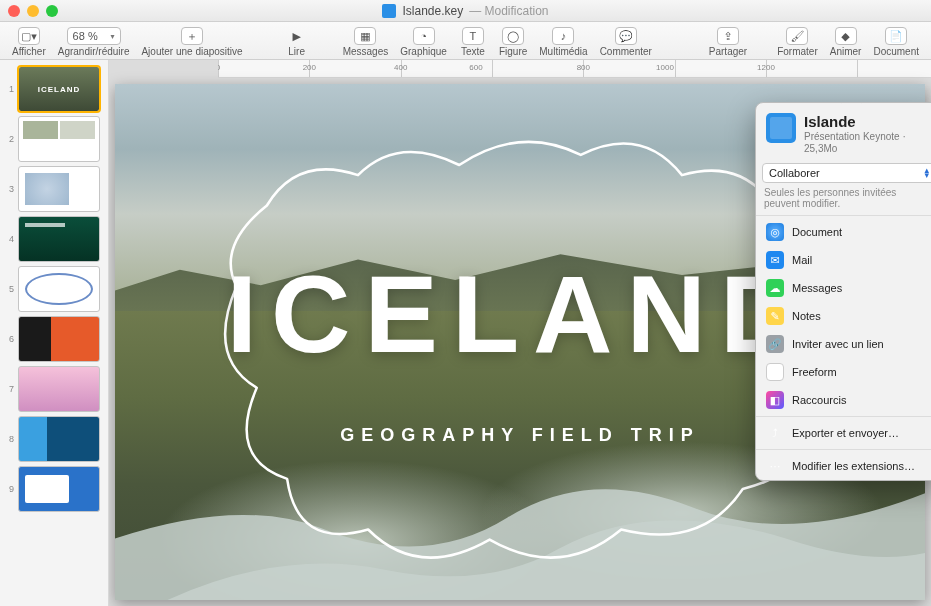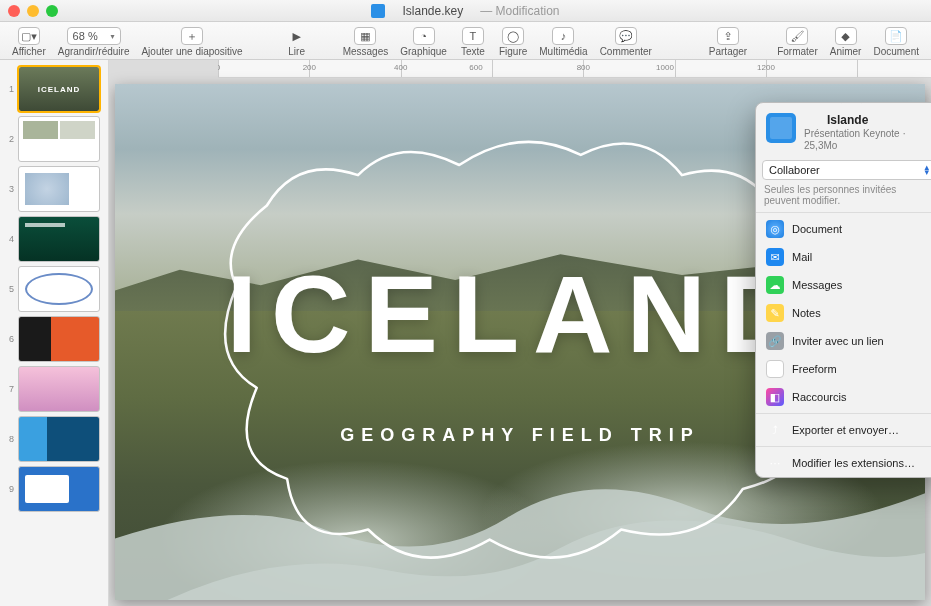--- a/index.html
+++ b/index.html
@@ -2,21 +2,21 @@
 <html><head>
 <meta charset="utf-8">
 <style>
   * { box-sizing: border-box; margin: 0; padding: 0; font-family: -apple-system, "Helvetica Neue", Arial, sans-serif; }
   body { width: 931px; height: 606px; background: #ececec; overflow: hidden; font-size: 11px; color: #3a3a3a; }
   
   .titlebar { height: 22px; display: flex; align-items: center; padding: 0 8px; background: linear-gradient(#f6f6f6,#e8e8e8); border-bottom: 1px solid #d0d0d0; }
   .traffic { display: flex; gap: 7px; }
   .dot { width: 12px; height: 12px; border-radius: 50%; }
   .dot.red { background:#ff5f57; } .dot.yellow { background:#febc2e; } .dot.green { background:#28c840; }
-  .title { flex:1; text-align:right; font-size:12px; color:#4a4a4a; display:flex; justify-content:center; gap:17px; align-items:center; }
+  .title { flex:1; text-align:right; font-size:12px; color:#4a4a4a; display:flex; justify-content:center; gap:6px; align-items:center; }
   .title .docicon { width:14px; height:14px; background:#2a8fe6; border-radius:2px; position:relative; }
   .title .sub { color:#9a9a9a; }
   
   .toolbar { height: 38px; background: linear-gradient(#fafafa,#efefef); border-bottom:1px solid #cfcfcf; display:flex; align-items:flex-end; padding:0 6px; gap:0; position:relative; }
   .tbtn { display:flex; flex-direction:column; align-items:center; justify-content:flex-end; padding:0 6px 2px; font-size:10px; color:#595959; gap:1px; min-width:40px; }
   .tbtn .ic { width:22px; height:18px; border:1px solid #bdbdbd; border-radius:4px; background:#fff; display:flex; align-items:center; justify-content:center; font-size:11px; color:#555; }
   .tbtn .ic.play { border:none; background:transparent; }
   .tbtn.zoom .ic { width:54px; justify-content:space-between; padding:0 5px; }
   .tbtn.zoom .ic span.chev { font-size:8px; color:#777; }
   .tbar-spacer { flex:1; }
@@ -47,21 +47,21 @@
   .outline-svg path { fill:none; stroke:#fff; stroke-width:2.5; stroke-linejoin:round; }
   .bigtitle { position:absolute; top:34%; left:0; right:0; text-align:center; font-weight:700; letter-spacing:14px; color:#fff; font-size:110px; line-height:1; font-family:"Arial Black","Helvetica Neue",sans-serif; text-shadow:0 3px 14px rgba(0,0,0,0.25); }
   .subtitle { position:absolute; top:66%; left:0; right:0; text-align:center; color:#fff; font-size:18px; letter-spacing:7px; font-weight:600; }
   
   .popover { position:absolute; top:42px; left:646px; width:188px; background:#f2f2f2; border:1px solid #bcbcbc; border-radius:8px; box-shadow:0 10px 28px rgba(0,0,0,0.35); z-index:50; overflow:hidden; }
   .popover::before { content:""; position:absolute; top:-8px; left:88px; width:14px; height:14px; background:#f2f2f2; border-left:1px solid #bcbcbc; border-top:1px solid #bcbcbc; transform:rotate(45deg); }
   .pop-head { display:flex; gap:8px; padding:10px 10px 8px; }
   .pop-head .appicon { width:30px; height:30px; background:#2a8fe6; border-radius:5px; position:relative; flex-shrink:0; }
   .pop-head .appicon::after { content:""; position:absolute; inset:4px; background:#fff; border-radius:2px; opacity:0.2; }
   .pop-head .meta { display:flex; flex-direction:column; gap:1px; }
-  .pop-head .name { font-weight:600; font-size:12px; color:#222;margin-left:23px; }
+  .pop-head .name { font-weight:600; font-size:15px; color:#222; }
   .pop-head .sub { font-size:10px; color:#7a7a7a; line-height:1.2; }
   .collab { margin:0 6px; background:#fff; border:1px solid #c9c9c9; border-radius:4px; padding:3px 6px; display:flex; justify-content:space-between; align-items:center; font-size:11px; color:#222; }
   .collab .chev { color:#2a6fd6; font-size:9px; display:flex; flex-direction:column; line-height:5px; }
   .perm { margin:4px 8px 6px; font-size:10px; color:#8a8a8a; display:flex; justify-content:space-between; align-items:center; }
   .perm .chev { color:#bbb; }
   .divider { height:1px; background:#dcdcdc; margin:2px 0; }
   .srow { display:flex; align-items:center; gap:8px; padding:5px 10px; font-size:11px; color:#222; }
   .srow .sicon { width:18px; height:18px; border-radius:4px; display:flex; align-items:center; justify-content:center; font-size:11px; color:#fff; flex-shrink:0; }
   .i-airdrop { background: radial-gradient(circle,#5fb2ff,#1e7fe0); }
   .i-mail { background:#1e88f0; } .i-messages { background:#30d158; }

